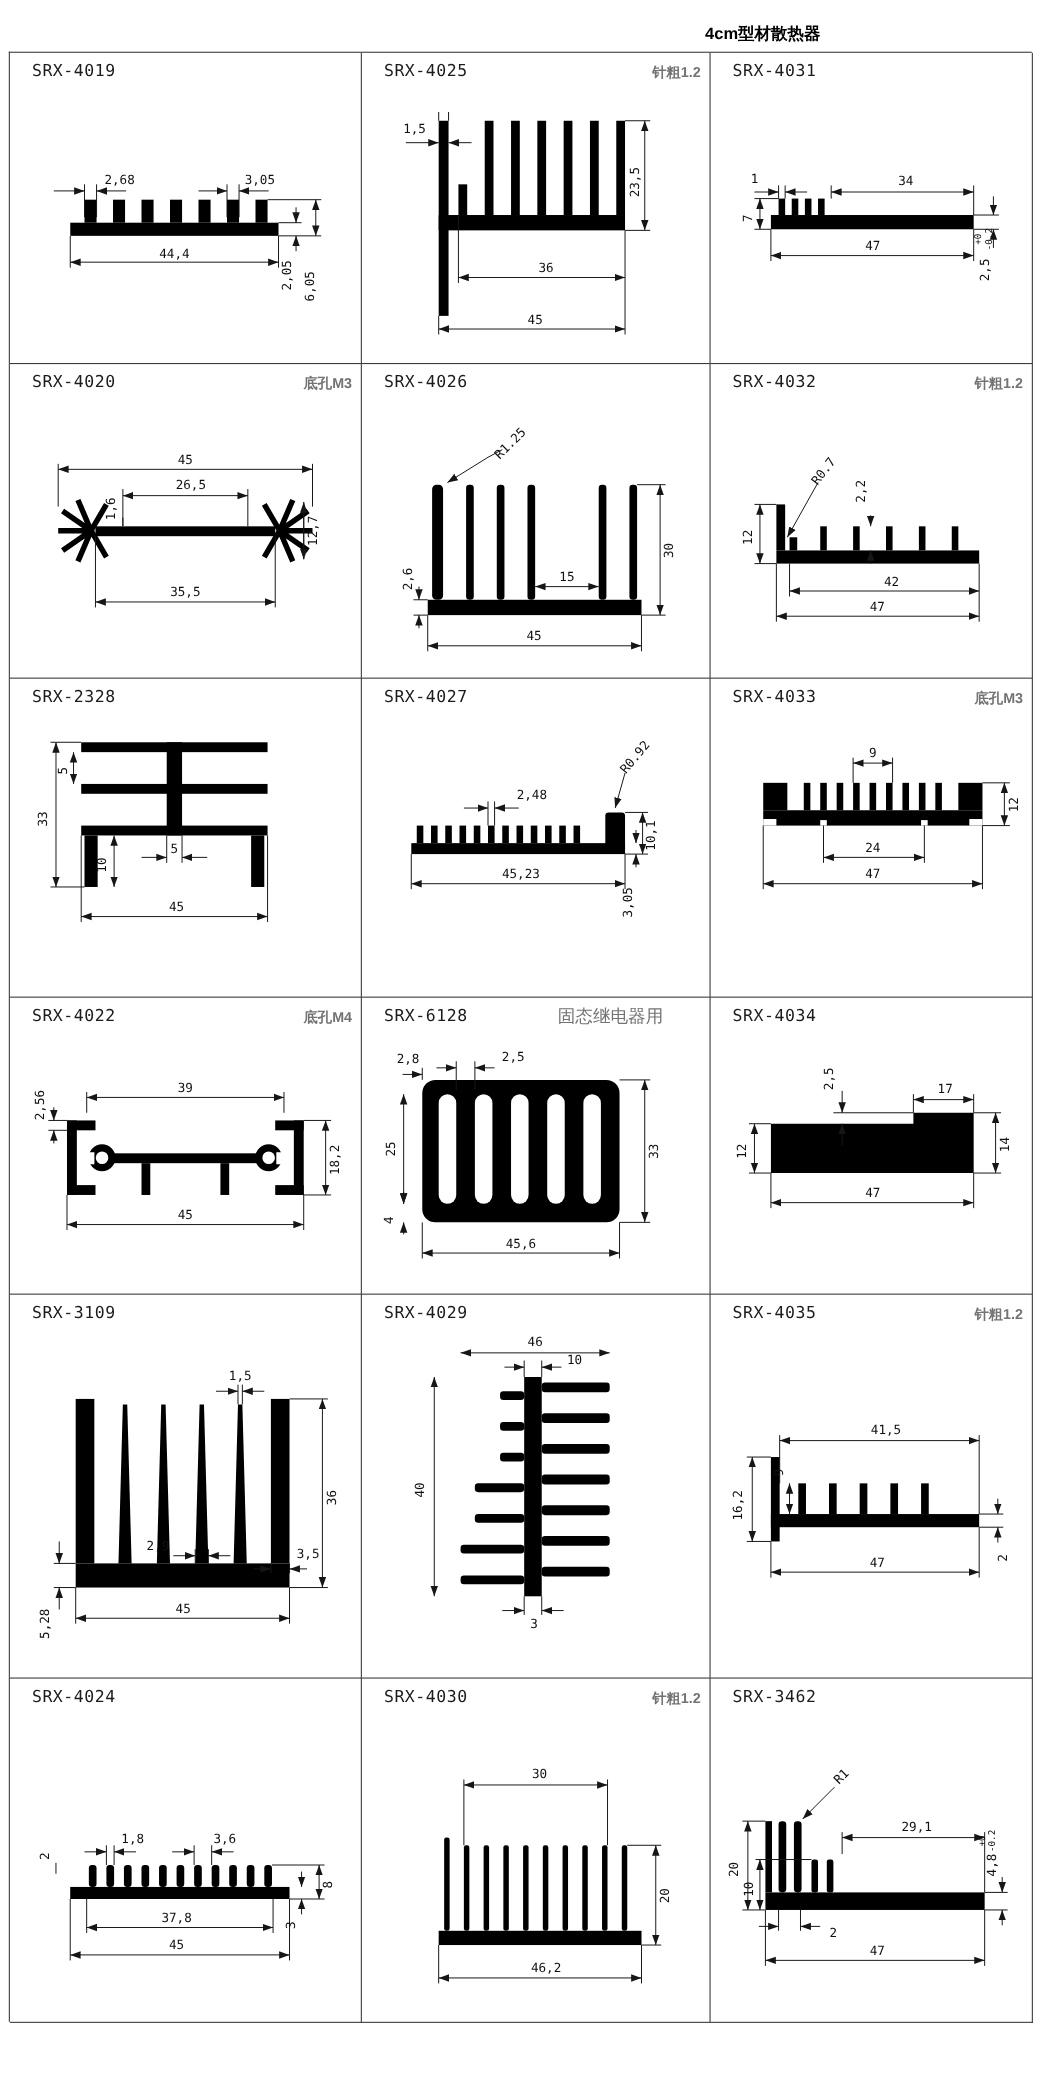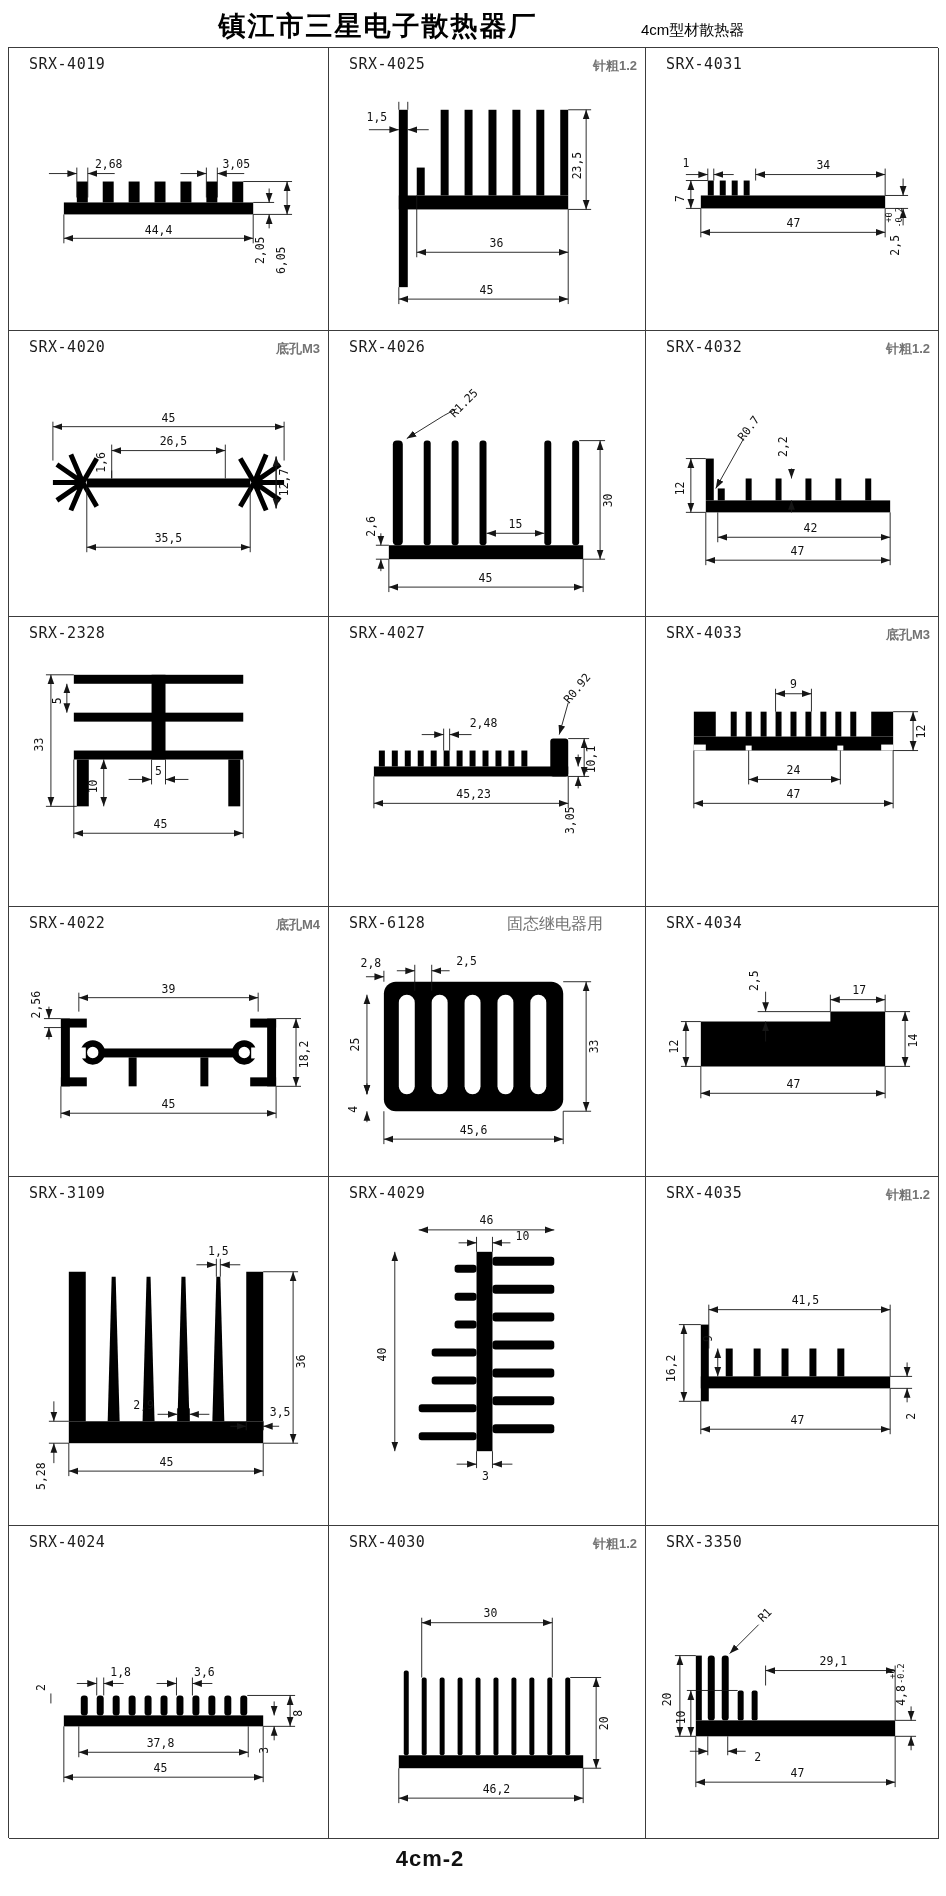--- a/index.html
+++ b/index.html
@@ -1,20 +1,20 @@
 <!DOCTYPE html>
 <html><head>
 <meta charset="utf-8">
 <style>
   html,body{margin:0;padding:0;background:#fff;}
   #page{position:relative;width:946px;height:1896px;background:#fff;overflow:hidden;
         font-family:"Liberation Sans",sans-serif;}
   #factory-title{position:absolute;top:8px;left:163px;width:430px;text-align:center;
         font-size:27px;font-weight:bold;color:#000;letter-spacing:2px;}
-  #series-label{position:absolute;top:21px;left:641px;font-size:15px;font-weight:normal;color:#000;}
+  #series-label{position:absolute;top:21px;left:641px;font-size:15px;font-weight:bold;color:#000;}
   #page-label{position:absolute;top:1846px;left:0;width:860px;text-align:center;
         font-size:22px;font-weight:bold;color:#111;letter-spacing:1px;}
   #grid{position:absolute;left:8px;top:47px;width:930px;height:1791px;
         display:grid;grid-template-columns:320px 317px 293px;
         grid-template-rows:283px 286px 290px 270px 349px 313px;
         border-top:1px solid #3c3c3c;border-left:1px solid #3c3c3c;box-sizing:border-box;}
   .cell{position:relative;border-right:1px solid #3c3c3c;border-bottom:1px solid #3c3c3c;box-sizing:border-box;}
   .ch{position:absolute;top:7px;left:10px;right:8px;display:flex;justify-content:space-between;
       align-items:flex-start;z-index:2;pointer-events:none;}
   .model{font-family:"DejaVu Sans Mono",monospace;font-size:15px;color:#1c1c1c;letter-spacing:.5px;margin-left:10px;}
@@ -35,21 +35,20 @@
 
 <svg width="0" height="0" style="position:absolute" aria-hidden="true">
   <defs>
     <marker id="ar" markerUnits="userSpaceOnUse" markerWidth="10" markerHeight="10" refX="9.5" refY="5" orient="auto-start-reverse">
       <path d="M0,1.6 L9.5,5 L0,8.4 Z" fill="#161616"></path>
     </marker>
   </defs>
 </svg>
 
 <div id="page">
-  <div id="factory-title">镇江市三星电子散热器厂</div>
   <div id="series-label">4cm型材散热器</div>
 
   <div id="grid">
 
     <div class="cell">
       <div class="ch">
           <span class="model">SRX-4019</span>
           <span class="note"></span>
         </div>
       <svg viewBox="0 0 320 283">
@@ -625,21 +624,21 @@
           <line class="d" x1="70" y1="273" x2="255" y2="273" marker-start="url(#ar)" marker-end="url(#ar)"></line>
         </g>
         <text class="t tm" x="162" y="91">30</text>
         <text class="t tm" x="280" y="198" transform="rotate(-90 280 198)">20</text>
         <text class="t tm" x="168" y="268">46,2</text>
       </svg>
     </div>
 
     <div class="cell">
       <div class="ch">
-          <span class="model">SRX-3350</span>
+          <span class="model">SRX-3462</span>
           <span class="note"></span>
         </div>
       <svg viewBox="0 0 293 313">
         <g class="pf">
           <rect x="50" y="195" width="200" height="16"></rect>
           <rect x="50" y="130" width="6" height="65"></rect>
           <rect x="62" y="130" width="7" height="65" rx="3"></rect>
           <rect x="76" y="130" width="7" height="65" rx="3"></rect>
           <rect x="92" y="165" width="6" height="30" rx="2"></rect>
           <rect x="106" y="165" width="6" height="30" rx="2"></rect>
@@ -663,14 +662,13 @@
         <text class="t tm" x="260" y="170" transform="rotate(-90 260 170)">4,8</text>
         <text class="t ts tm" x="250" y="148" transform="rotate(-90 250 148)">+0</text>
         <text class="t ts tm" x="259" y="148" transform="rotate(-90 259 148)">-0.2</text>
         <text class="t tm" x="112" y="236">2</text>
         <text class="t tm" x="152" y="252">47</text>
       </svg>
     </div>
 
   </div>
 
-  <div id="page-label">4cm-2</div>
 </div>
 
 </body></html>

